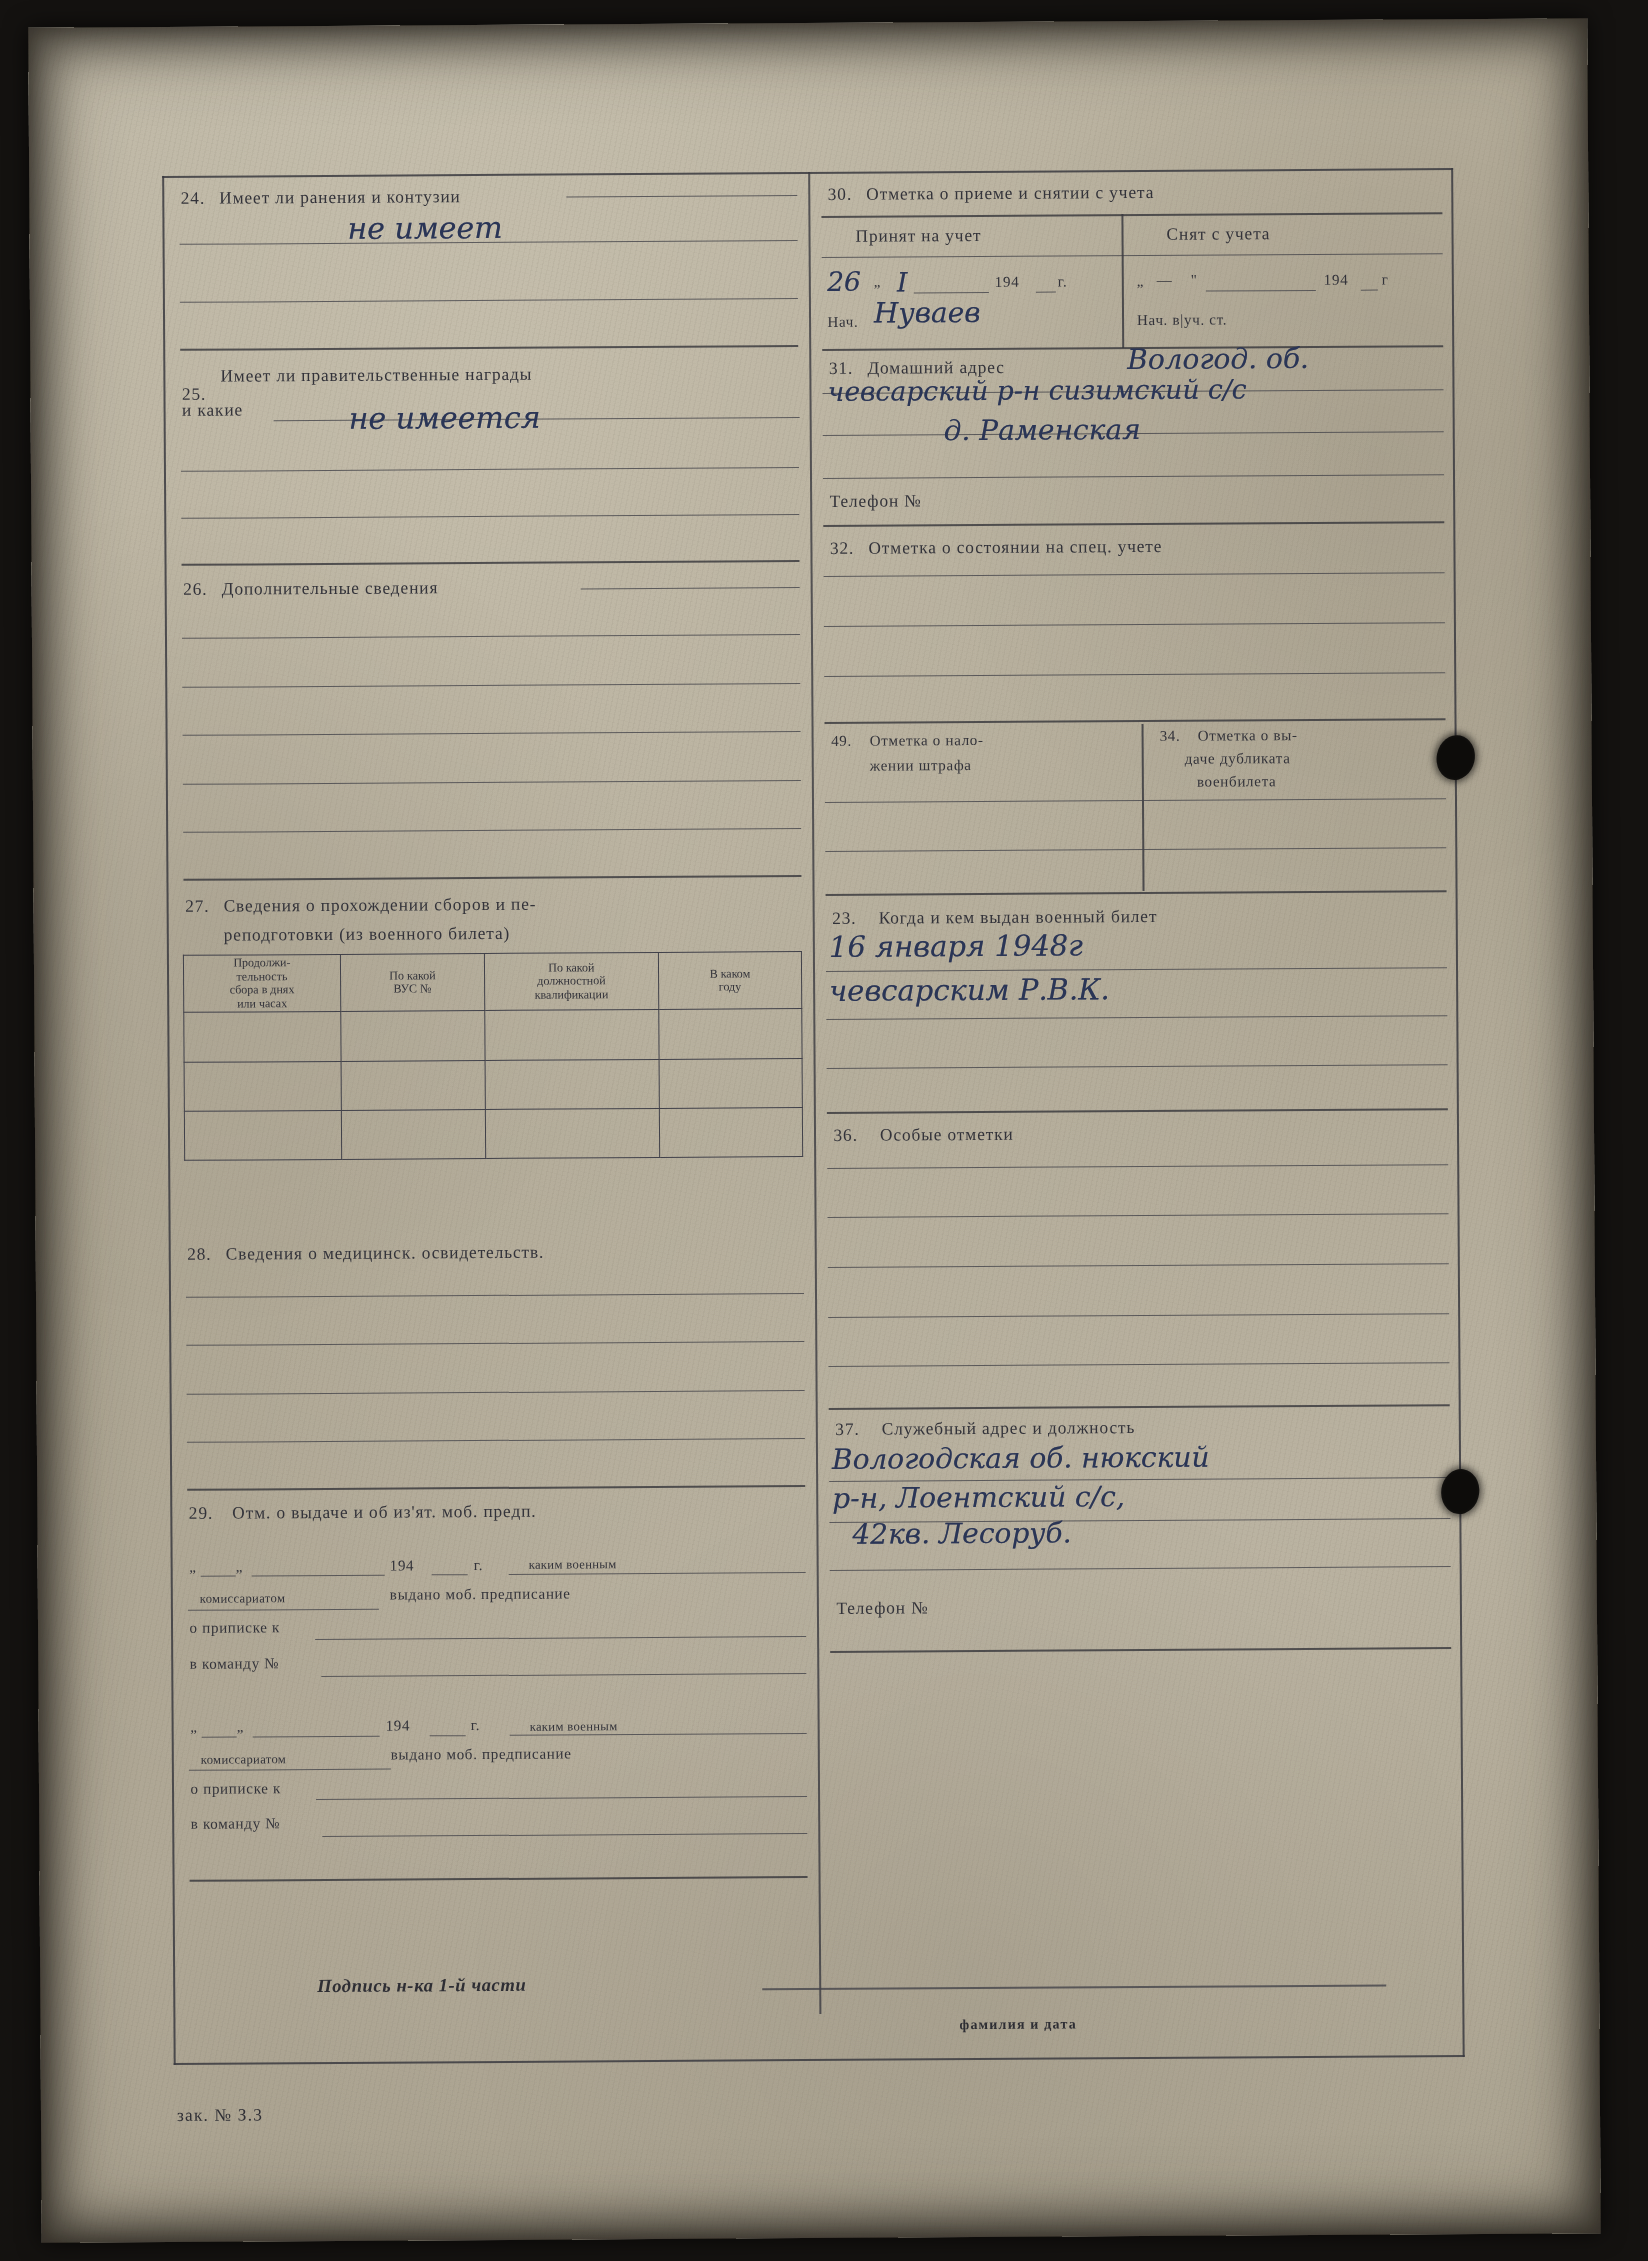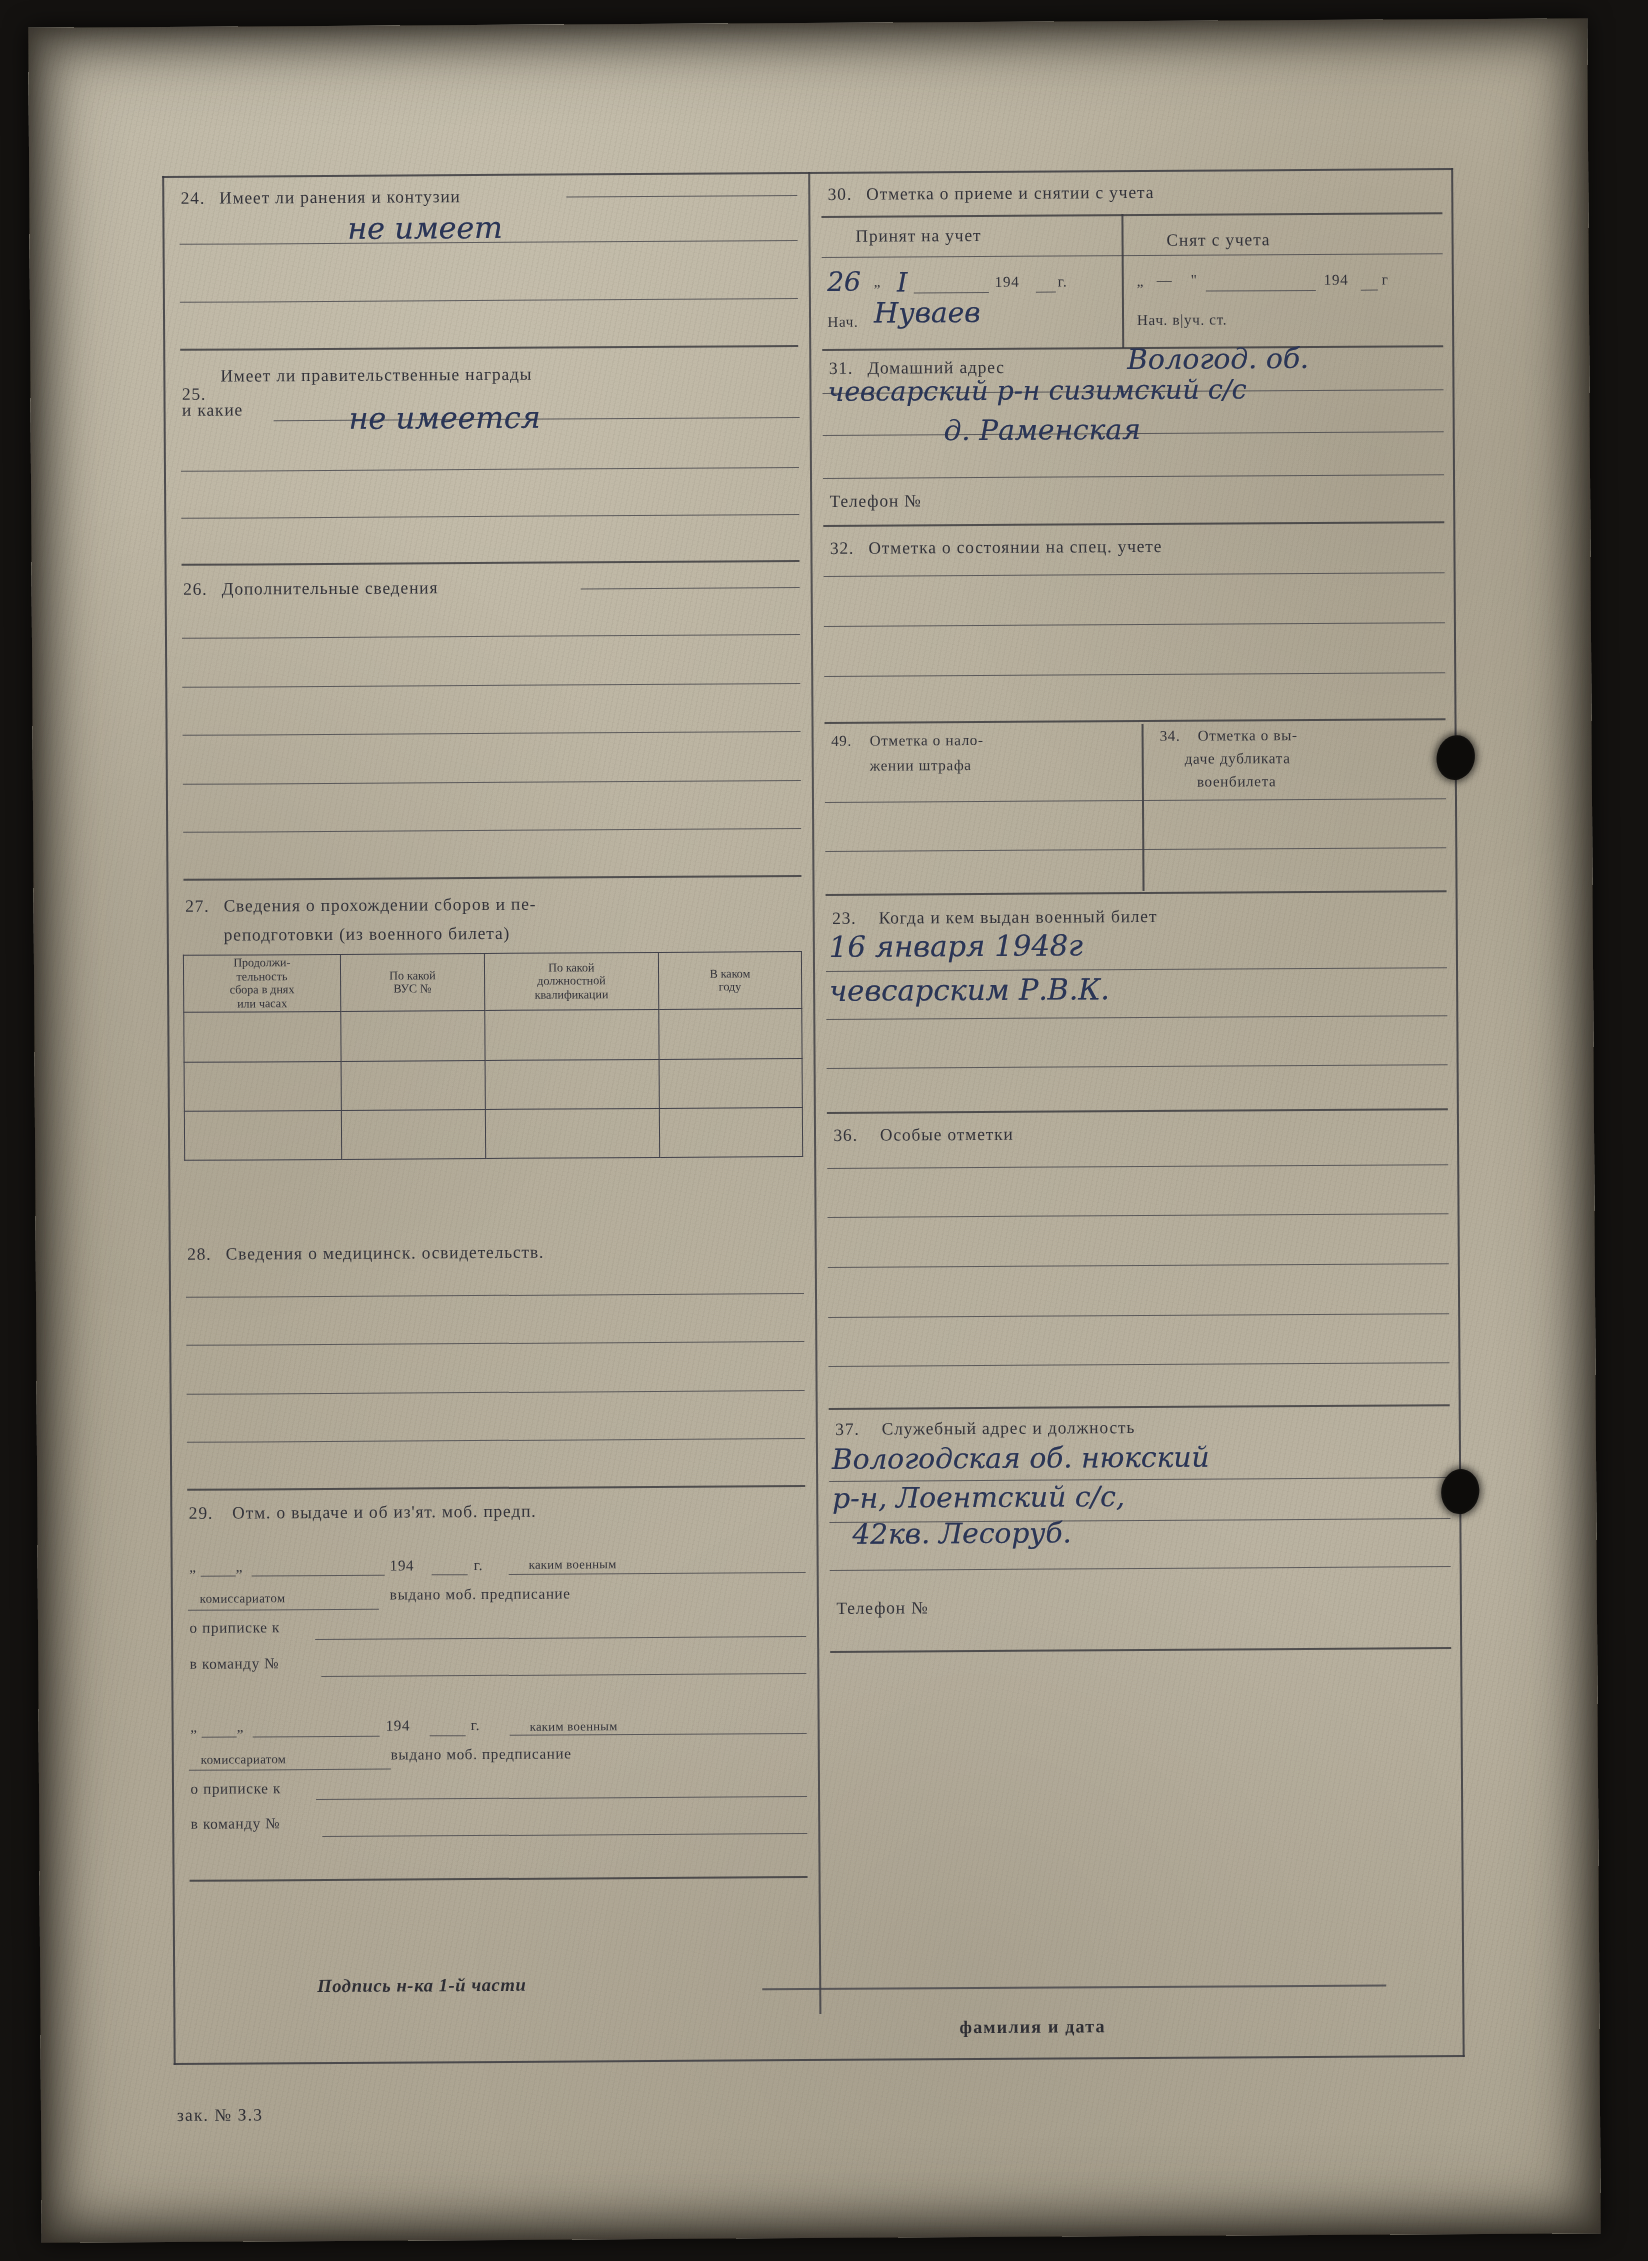--- a/index.html
+++ b/index.html
@@ -174,21 +174,21 @@
     letter-spacing: 0.6px;
     color: #2e2e34;
     white-space: nowrap;
   }
   .sign-sub {
     position: absolute;
     left: 786px;
     top: 55px;
     font-family: "Liberation Serif", serif;
     font-weight: bold;
-    font-size: 18px;
+    font-size: 14px;
     letter-spacing: 1.2px;
     color: #2e2e34;
     white-space: nowrap;
   }
 </style>
 </head>
 <body>
 
 <div class="scan">
   <div class="paper">
@@ -335,21 +335,21 @@
         <div class="rule thick" style="left:17.3px; top:1704px; width:618px;"></div>
       </div>
 
       <div class="col-right">
 
         <div class="lbl" style="left:18.5px; top:12.7px;">30.</div>
         <div class="lbl" style="left:57px; top:12.7px;">Отметка о приеме и снятии  с  учета</div>
         <div class="rule thick" style="left:11.6px; top:44px; width:621px;"></div>
 
         <div class="lbl" style="left:46px; top:55px;">Принят на  учет</div>
-        <div class="lbl" style="left:357px; top:55px;margin-top:6px;">Снят с учета</div>
+        <div class="lbl" style="left:357px; top:55px;">Снят с учета</div>
         <div class="rule" style="left:11.6px; top:85px; width:621px;"></div>
         <div class="frame-line" style="left:312px; top:44px; width:1.7px; height:134px;"></div>
 
         <div class="hand" style="left:17.3px; top:94px; font-size:26.6px;">26</div>
         <div class="lbl sm" style="left:64px; top:102px;">„</div>
         <div class="hand" style="left:87px; top:95px; font-size:26.6px;">I</div>
         <div class="lbl sm" style="left:185px; top:103px;">194</div>
         <div class="lbl sm" style="left:248px; top:103px;">г.</div>
         <div class="rule" style="left:104px; top:121px; width:75px;"></div>
         <div class="rule" style="left:226px; top:121px; width:19.6px;"></div>

